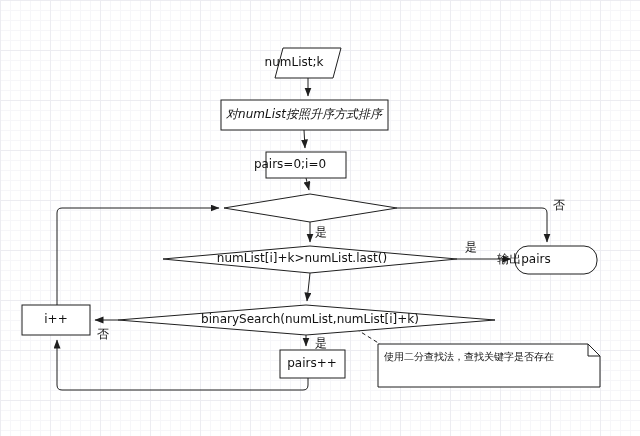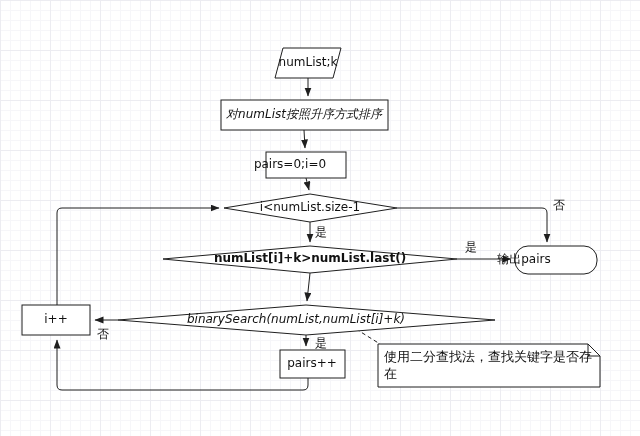--- a/index.html
+++ b/index.html
@@ -28,21 +28,21 @@
   .edge-lbl{
     position:absolute;
     transform:translate(-50%,-50%);
     font-size:12px;
     color:#111;
     white-space:nowrap;
   }
   .note-text{
     position:absolute;
     left:384px;top:348px;width:212px;
-    font-size:13px;line-height:17px;color:#111;
+    font-size:10px;line-height:17px;color:#111;
   }
 </style>
 </head>
 <body>
 
 <div class="canvas">
 
   <svg class="layer" width="640" height="436" viewBox="0 0 640 436">
     <defs>
       <marker id="arrow" markerWidth="10" markerHeight="8" refX="8.5" refY="3.5" orient="auto" markerUnits="userSpaceOnUse">
@@ -73,26 +73,25 @@
       <polygon points="163,259 310,246 457,259 310,273"></polygon>
       <polygon points="118,320 306,305 495,320 306,335"></polygon>
       <rect x="280" y="350" width="65" height="28"></rect>
       <rect x="22" y="305" width="68" height="30"></rect>
       <rect x="515" y="246" width="82" height="28" rx="13" ry="13"></rect>
       <path d="M378,344 L588,344 L600,356 L600,387 L378,387 Z"></path>
       <path d="M588,344 L588,356 L600,356" fill="none"></path>
     </g>
   </svg>
 
-  <span class="lbl" style="left:308px;top:63px;">numList;k</span>
+  <span class="lbl" style="left:294px;top:63px;">numList;k</span>
   <span class="lbl" style="left:304px;top:115px;font-style:italic;">对numList按照升序方式排序</span>
   <span class="lbl" style="left:290px;top:165px;">pairs=0;i=0</span>
-  <span class="lbl" style="left:310px;top:208px;">i&lt;numList.size-1</span>
-  <span class="lbl" style="left:310px;top:259px;font-weight:bold;">numList[i]+k&gt;numList.last()</span>
-  <span class="lbl" style="left:296px;top:320px;font-style:italic;">binarySearch(numList,numList[i]+k)</span>
+  <span class="lbl" style="left:302px;top:259px;">numList[i]+k&gt;numList.last()</span>
+  <span class="lbl" style="left:310px;top:320px;">binarySearch(numList,numList[i]+k)</span>
   <span class="lbl" style="left:312px;top:364px;">pairs++</span>
   <span class="lbl" style="left:56px;top:320px;">i++</span>
   <span class="lbl" style="left:524px;top:260px;">输出pairs</span>
 
   <span class="edge-lbl" style="left:321px;top:232px;">是</span>
   <span class="edge-lbl" style="left:559px;top:205px;">否</span>
   <span class="edge-lbl" style="left:471px;top:247px;">是</span>
   <span class="edge-lbl" style="left:321px;top:343px;">是</span>
   <span class="edge-lbl" style="left:103px;top:334px;">否</span>
 

